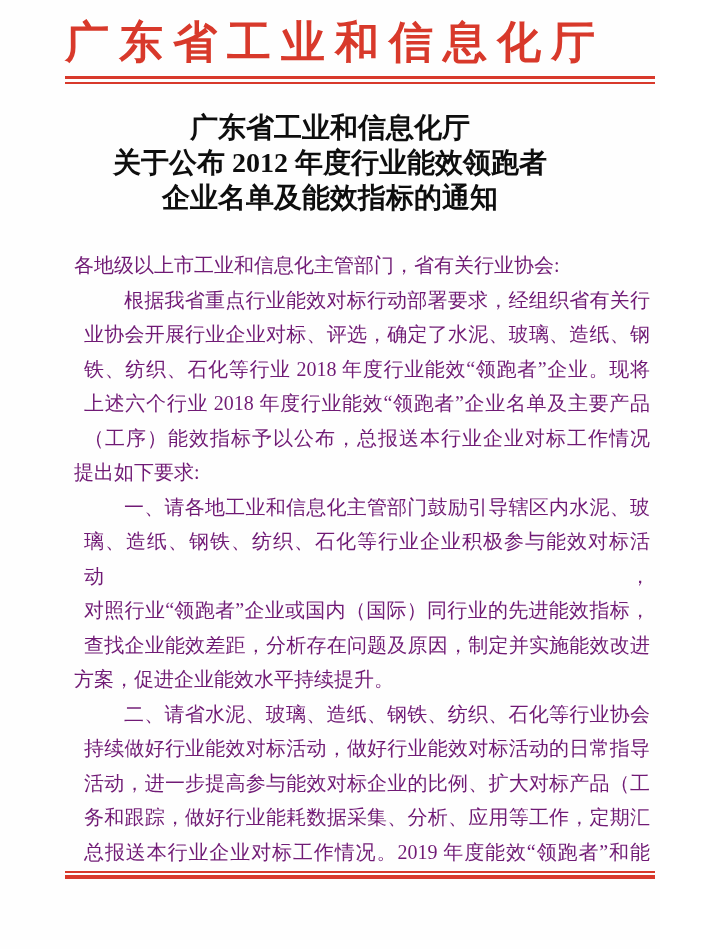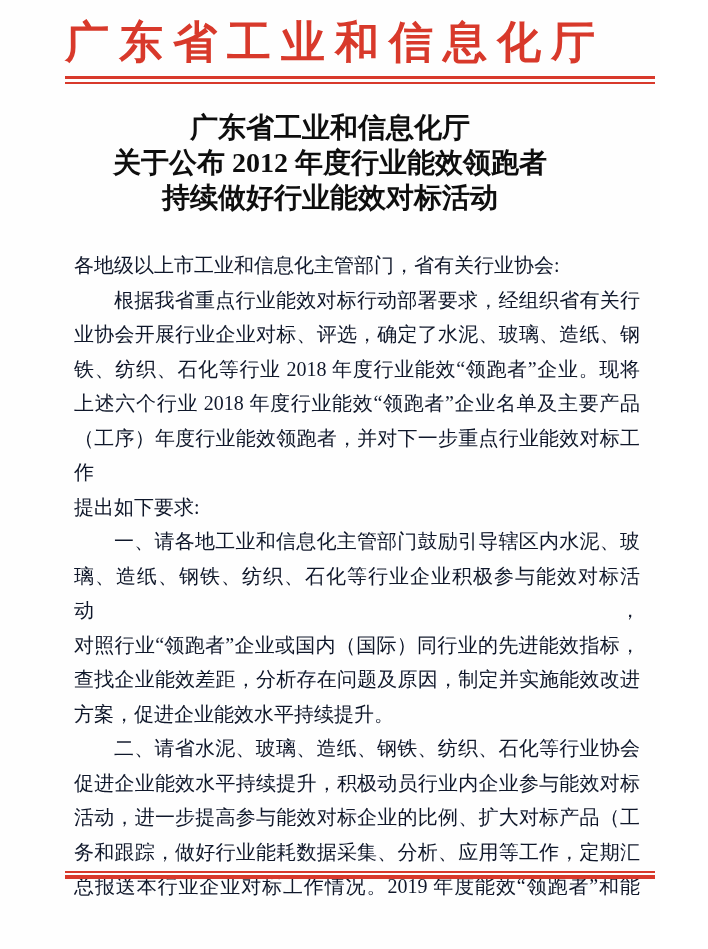--- a/index.html
+++ b/index.html
@@ -45,30 +45,31 @@
     line-height: 35px;
     color: #0e0e0e;
   }
 
   
   .doc-body {
     margin: 33px 0 0 74px;
     width: 566px;
     font-size: 20px;
     line-height: 34.5px;
-    color: #0f172a;
+    color: #701a75;
   }
   .bline {
     width: 100%;
     white-space: nowrap;
   }
   .bline.fill {
     white-space: normal;
     text-align: justify;
     text-align-last: justify;
+    margin-left: 10px;
   }
   .bline.indent { text-indent: 2em; }
 
   
   .rule-bottom {
     position: absolute;
     left: 65px;
     top: 871px;
     width: 590px;
   }
@@ -85,39 +86,39 @@
 
   <div class="rule-top">
     <div class="r-thick"></div>
     <div class="r-gap"></div>
     <div class="r-thin"></div>
   </div>
 
   <div class="doc-title">
     <div>广东省工业和信息化厅</div>
     <div>关于公布 2012 年度行业能效领跑者</div>
-    <div>持续做好行业能效对标活动</div>
+    <div>企业名单及能效指标的通知</div>
   </div>
 
   <div class="doc-body">
     <div class="bline">各地级以上市工业和信息化主管部门，省有关行业协会:</div>
     <div id="paragraphs">
         <div class="bline fill indent">根据我省重点行业能效对标行动部署要求，经组织省有关行</div>
         <div class="bline fill">业协会开展行业企业对标、评选，确定了水泥、玻璃、造纸、钢</div>
         <div class="bline fill">铁、纺织、石化等行业 2018 年度行业能效“领跑者”企业。现将</div>
         <div class="bline fill">上述六个行业 2018 年度行业能效“领跑者”企业名单及主要产品</div>
-        <div class="bline fill">（工序）年度行业能效领跑者，并对下一步重点行业能效对标工作</div>
+        <div class="bline fill">（工序）能效指标予以公布，总报送本行业企业对标工作情况</div>
         <div class="bline">提出如下要求:</div>
         <div class="bline fill indent">一、请各地工业和信息化主管部门鼓励引导辖区内水泥、玻</div>
         <div class="bline fill">璃、造纸、钢铁、纺织、石化等行业企业积极参与能效对标活动，</div>
         <div class="bline fill">对照行业“领跑者”企业或国内（国际）同行业的先进能效指标，</div>
         <div class="bline fill">查找企业能效差距，分析存在问题及原因，制定并实施能效改进</div>
         <div class="bline">方案，促进企业能效水平持续提升。</div>
         <div class="bline fill indent">二、请省水泥、玻璃、造纸、钢铁、纺织、石化等行业协会</div>
-        <div class="bline fill">促进企业能效水平持续提升，积极动员行业内企业参与能效对标</div>
+        <div class="bline fill">持续做好行业能效对标活动，做好行业能效对标活动的日常指导</div>
         <div class="bline fill">活动，进一步提高参与能效对标企业的比例、扩大对标产品（工</div>
         <div class="bline fill">务和跟踪，做好行业能耗数据采集、分析、应用等工作，定期汇</div>
         <div class="bline fill">总报送本行业企业对标工作情况。2019 年度能效“领跑者”和能</div>
       </div>
   </div>
 
   <div class="rule-bottom">
     <div class="r-thin"></div>
     <div class="r-gap"></div>
     <div class="r-thick"></div>

